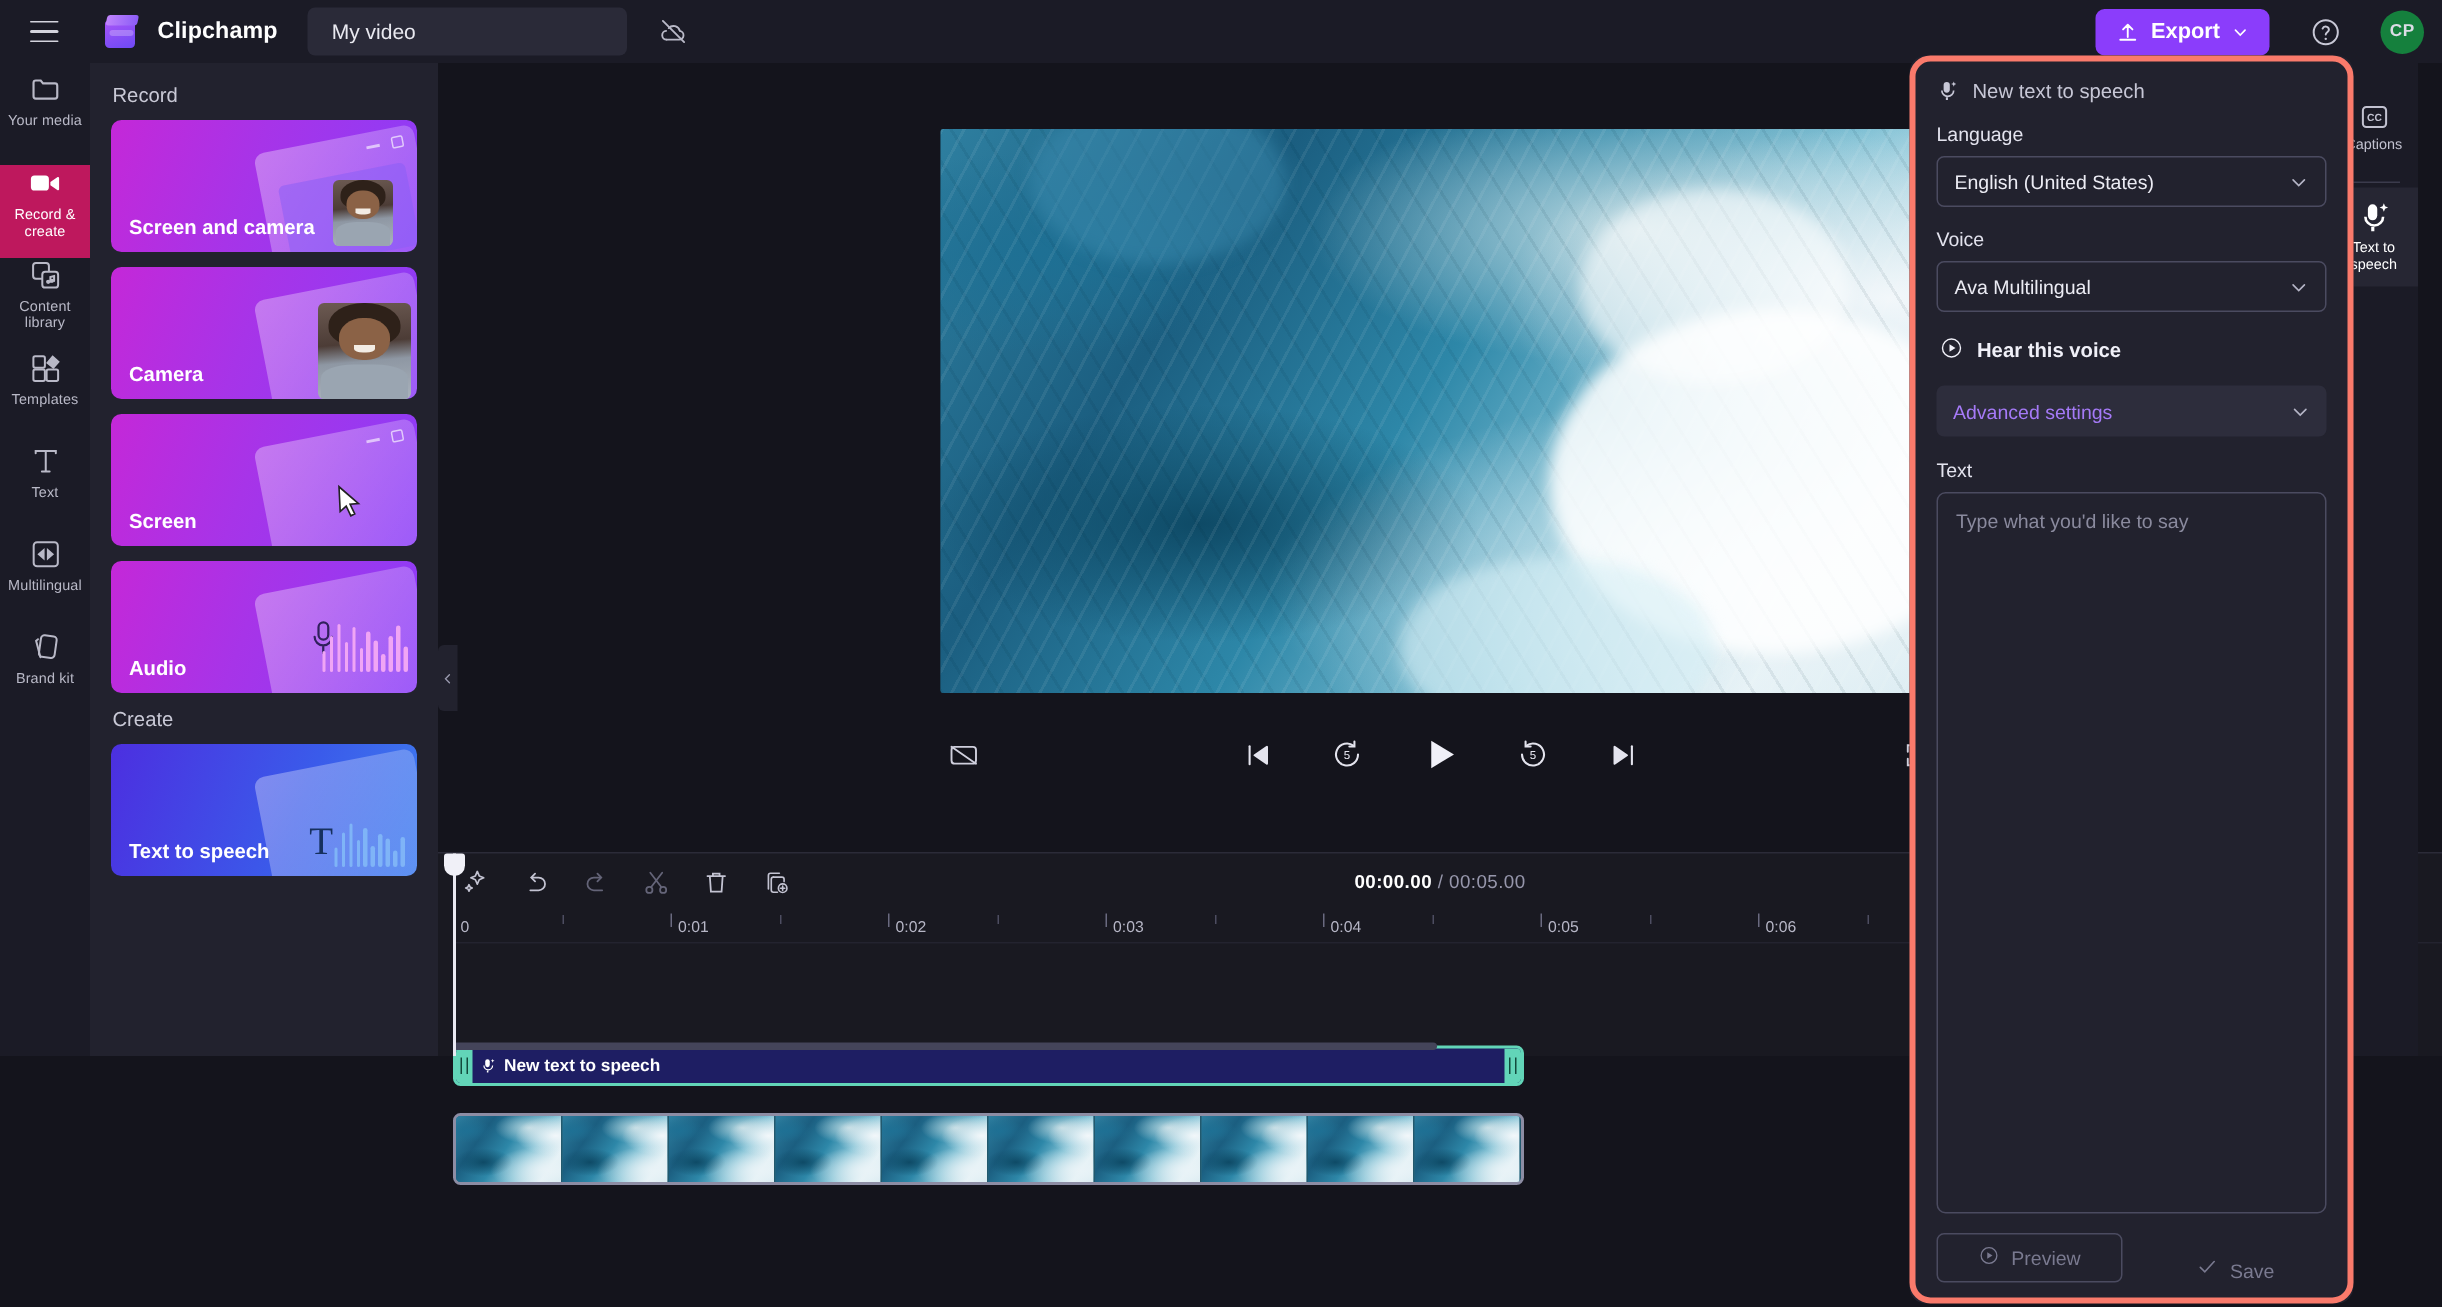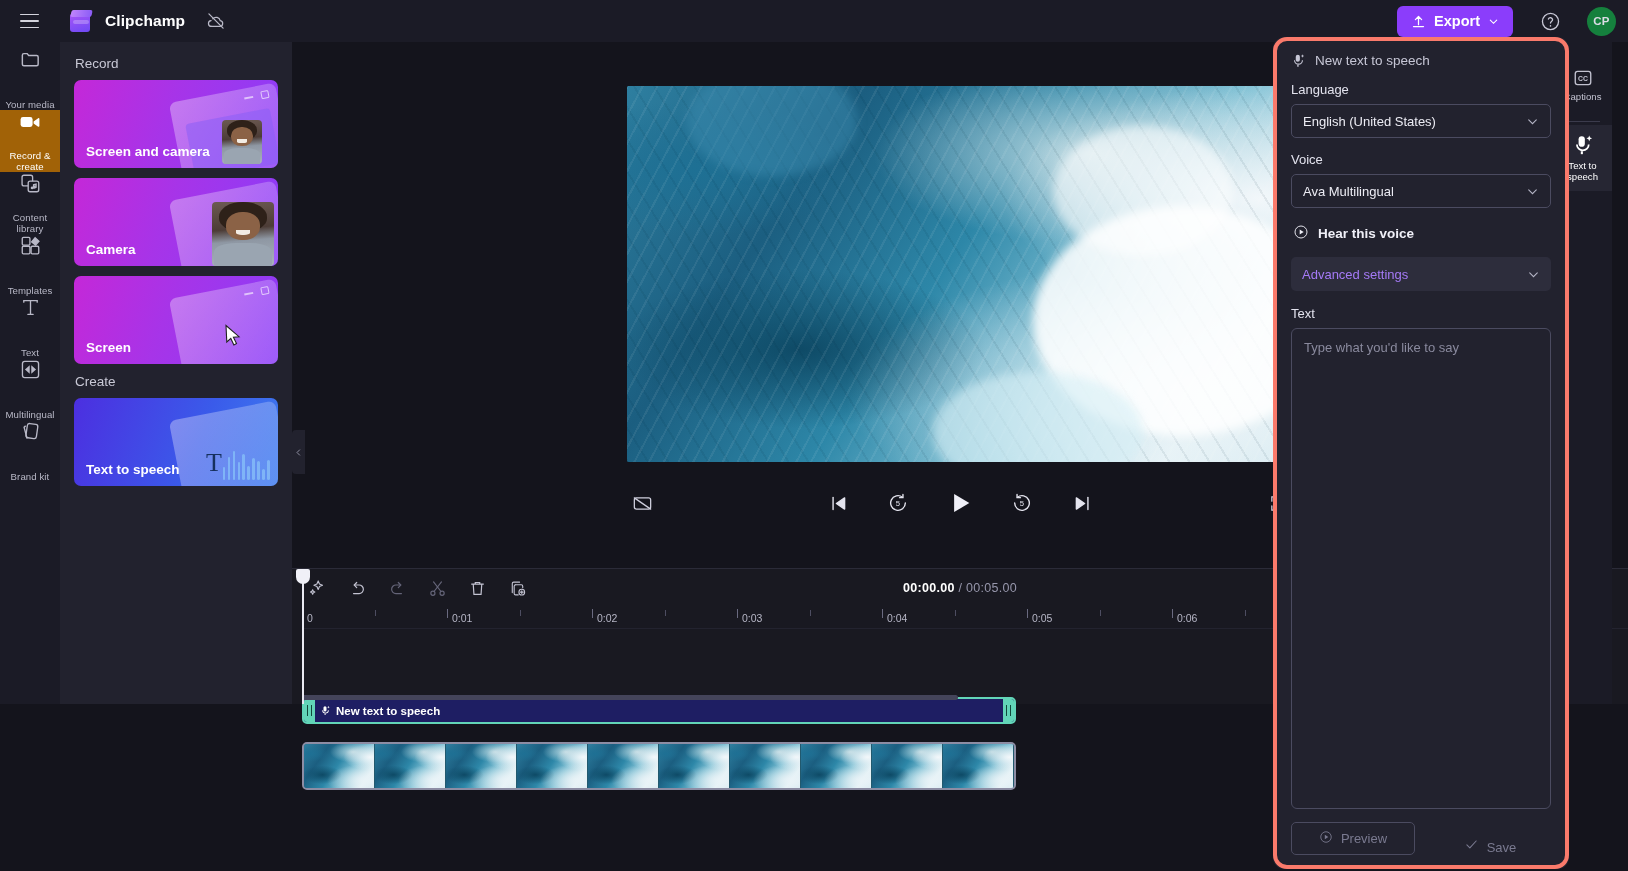--- a/index.html
+++ b/index.html
@@ -51,24 +51,24 @@
 
   
   .body { flex: 1; display: flex; min-height: 0; position: relative; }
 
   
   .rail {
     width: 60px; background: #1b1b26; flex: 0 0 60px; display: flex; flex-direction: column;
     padding-top: 6px;
   }
   .rail-item {
-    height: 62px; display: flex; flex-direction: column; align-items: center; justify-content: space-between;
+    height: 62px; display: flex; flex-direction: column; align-items: center; justify-content: flex-start;
     gap: 4px; cursor: pointer; color: #b9b9c7; padding: 0 2px;
   }
-  .rail-item.active { background: #a16207; color: #fff; }
+  .rail-item.active { background: #be185d; color: #fff; }
   .rail-label { font-size: 9.6px; line-height: 11px; text-align: center; letter-spacing: .1px; }
 
   
   .panel {
     width: 232px; flex: 0 0 232px; background: #22222e; padding: 14px 14px 10px 14px;
     overflow: hidden;
   }
   .panel-heading { font-size: 13.5px; color: #c9c9d6; margin: 0 0 9px 1px; }
   .card {
     height: 88px; border-radius: 7px; margin-bottom: 10px; position: relative;
@@ -257,20 +257,21 @@
         <span></span>
     </div>
     <div class="brand">
       <div class="brand-logo">
         <i class="b1"></i>
           <i class="b2"></i>
           <i class="b3"></i>
       </div>
       <div class="brand-name">Clipchamp</div>
     </div>
+    <input class="video-title" value="My video" style="">
     <div class="cloud-off">
       <svg width="20" height="20" viewBox="0 0 24 24" fill="none" stroke="#b9b9c7" stroke-width="1.5" stroke-linecap="round">
         <path d="M6.5 18.5h10a3.5 3.5 0 0 0 .6-6.95A5.2 5.2 0 0 0 8.2 9.3"></path>
         <path d="M6.5 18.5a3.5 3.5 0 0 1-.4-6.98"></path>
         <path d="M3.5 3.5l17 17"></path>
       </svg>
     </div>
     <div class="topbar-spacer"></div>
     <button class="export-btn">
       <svg width="15" height="15" viewBox="0 0 24 24" fill="none" stroke="#fff" stroke-width="2" stroke-linecap="round">
@@ -383,20 +384,44 @@
             <i class="dash"></i>
         </div>
         <div class="cursor-art">
           <svg width="20" height="24" viewBox="0 0 20 24">
             <path d="M2 1.5l13 11.2-5.6.5 3.1 6.4-2.6 1.3-3.1-6.5-4 3.6z" fill="#fff" stroke="#222" stroke-width="1.1"></path>
           </svg>
         </div>
         <div class="card-label">Screen</div>
       </div>
 
+      <div class="card record">
+        <div class="card-art"></div>
+        <div class="mic-art">
+          <svg width="17" height="26" viewBox="0 0 18 28" fill="none" stroke="#30205c" stroke-width="1.6" stroke-linecap="round">
+            <rect x="5.6" y="2" width="7" height="12.5" rx="3.5"></rect>
+            <path d="M2.8 12.4a6.2 6.2 0 0 0 12.4 0M9 18.6V24"></path>
+          </svg>
+        </div>
+        <div class="wave-art">
+          <i style="height:40%"></i>
+            <i style="height:72%"></i>
+            <i style="height:95%"></i>
+            <i style="height:58%"></i>
+          <i style="height:88%"></i>
+            <i style="height:46%"></i>
+            <i style="height:78%"></i>
+            <i style="height:62%"></i>
+          <i style="height:34%"></i>
+            <i style="height:70%"></i>
+            <i style="height:90%"></i>
+            <i style="height:50%"></i>
+        </div>
+        <div class="card-label">Audio</div>
+      </div>
 
       <div class="panel-heading" style="margin-top:4px">Create</div>
 
       <div class="card create">
         <div class="card-art"></div>
         <div class="tts-T">T</div>
         <div class="tts-art">
           <i style="height:44%"></i>
             <i style="height:76%"></i>
             <i style="height:96%"></i>

